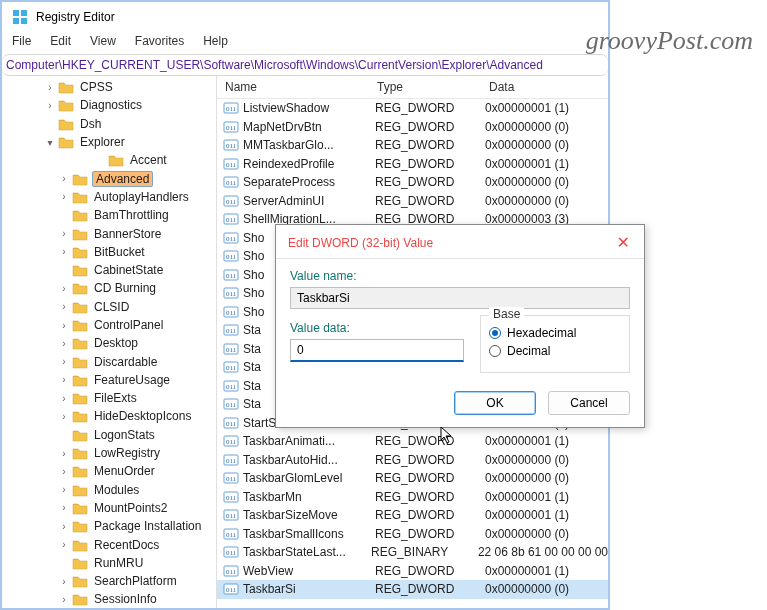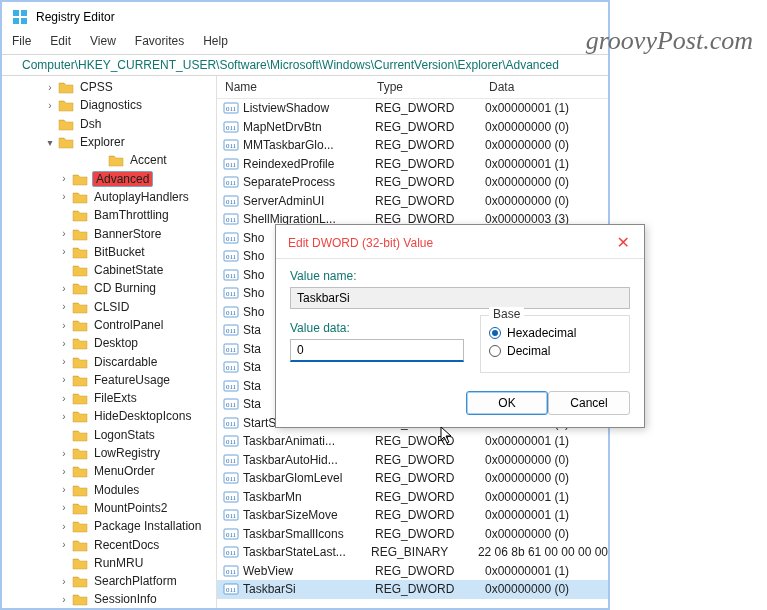--- a/index.html
+++ b/index.html
@@ -30,26 +30,27 @@
   .menubar {
     display: flex; gap: 19px;
     padding: 2px 10px 6px 10px;
     font-size: 12px;
     color: #333;
   }
   .menuitem { cursor: default; }
   .addressbar {
     border-top: 1px solid #d8d8d8;
     border-bottom: 1px solid #d8d8d8;
-    padding: 3px 20px;
-    font-size: 12px;
-    color: #0f766e;
+    padding: 3px 4px;
+    font-size: 12px;
+    color: #4c1d95;
     background: #fff;
     white-space: nowrap;
     overflow: hidden;
+    border-radius: 7px;
   }
   .main {
     flex: 1; display: flex; min-height: 0;
   }
   .tree {
     width: 215px;
     border-right: 1px solid #e0e0e0;
     overflow-y: auto;
     padding: 2px 0;
   }
@@ -65,21 +66,21 @@
   .chev {
     width: 12px; text-align: center; color: #666;
     font-size: 10px;
   }
   .chev.hidden { visibility: hidden; }
   .folder-icon {
     width: 16px; height: 14px; margin: 0 4px 0 2px;
     display: inline-block;
   }
   .tree-row.selected .label {
-    background: #ef4444;
+    background: #fdba74;
     border: 1px solid #7aa7c7;
     border-radius: 2px;
     padding: 0 3px;
   }
   .tree-row .label { padding: 0 2px; }
   .listview {
     flex: 1; display: flex; flex-direction: column;
     overflow: hidden;
   }
   .list-header {
@@ -173,21 +174,21 @@
   .radio {
     width: 12px; height: 12px; border-radius: 50%;
     border: 1px solid #555; position: relative;
   }
   .radio.checked { border-color: #0a63b5; }
   .radio.checked::after {
     content: ""; position: absolute; inset: 2px;
     border-radius: 50%; background: #0a63b5;
   }
   .dlg-buttons {
-    display: flex; justify-content: flex-end; 
+    display: flex; justify-content: flex-end; gap: 12px;
     padding: 6px 14px 12px 0;
   }
   .btn {
     width: 82px; text-align: center; padding: 4px 0;
     border: 1px solid #c8c8c8;
     background: #fdfdfd;
     border-radius: 3px;
     font-size: 12px;
     cursor: default;
   }

